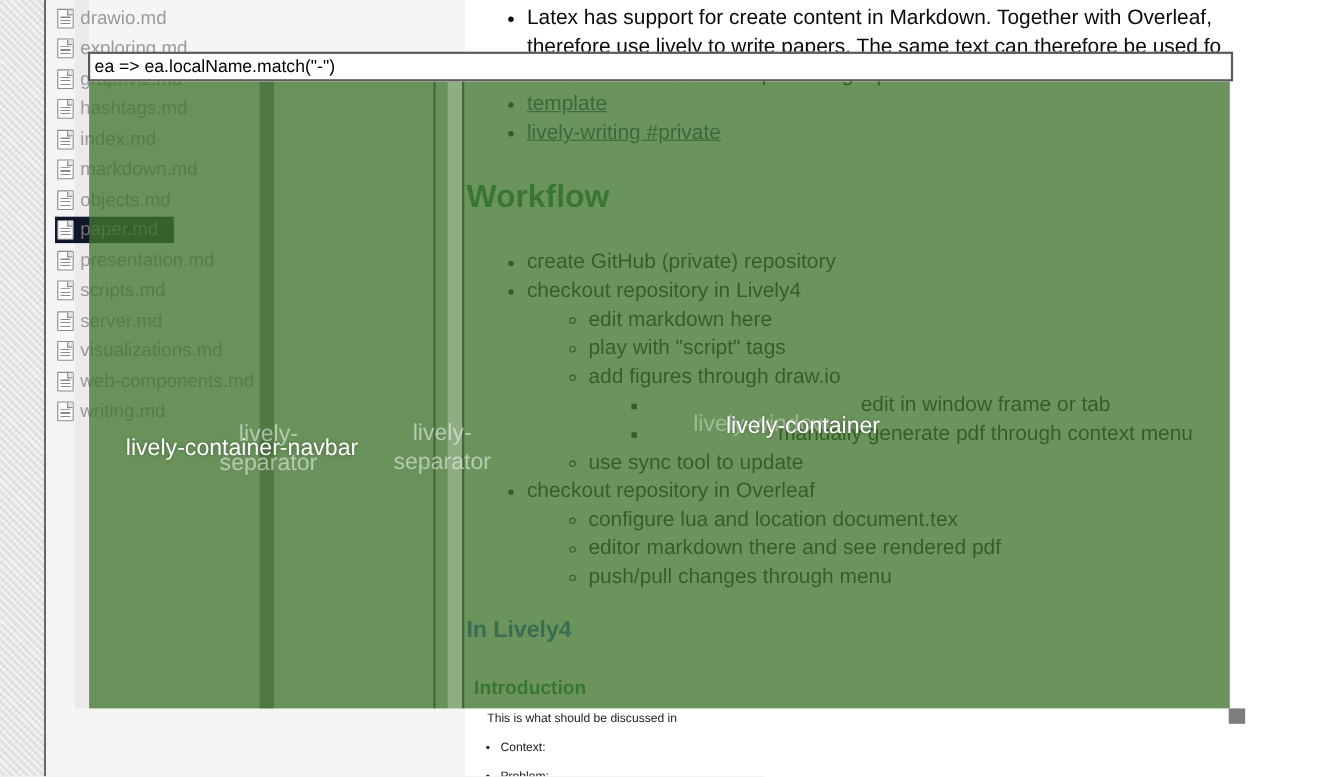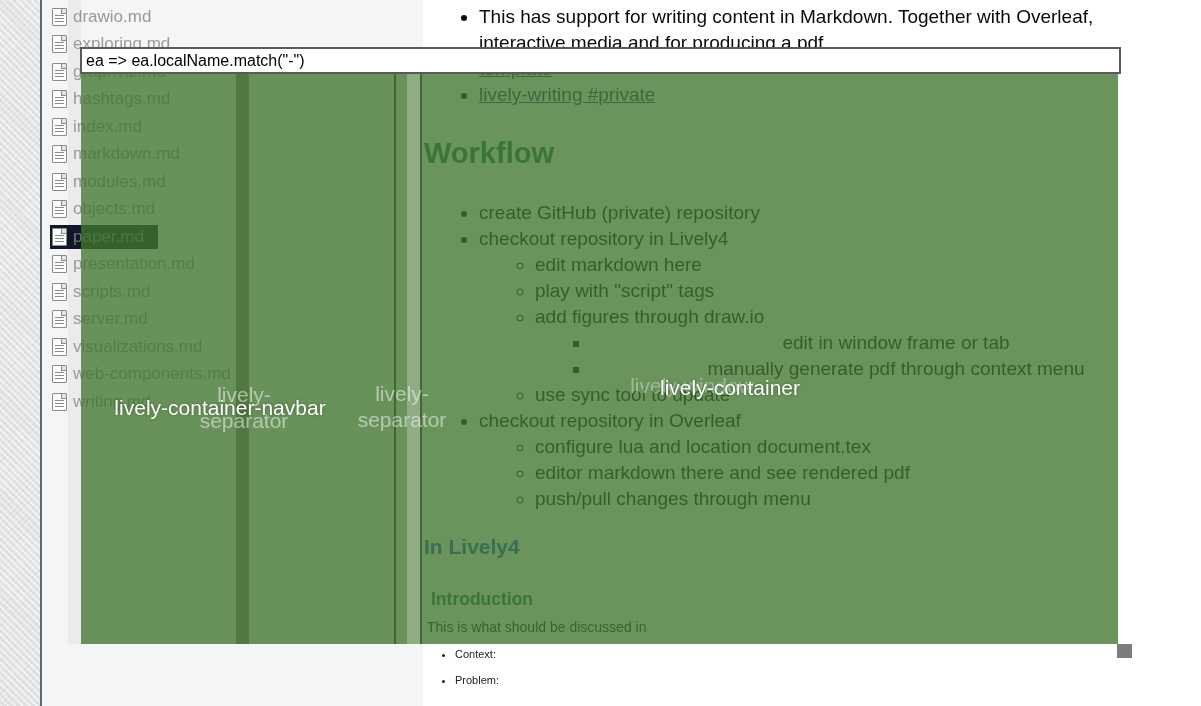--- a/index.html
+++ b/index.html
@@ -32,21 +32,21 @@
   .content ul{margin:0;padding-left:56px;line-height:26px;}
   .content ul.lv2{list-style:circle;}
   .content ul.lv3{list-style:square;text-align:center;}
   .toplist{margin-top:4px !important;}
   .clip{white-space:nowrap;}
   .content a{color:#17406f;text-decoration:underline;cursor:pointer;}
   .content h1{font-size:29px;line-height:34px;margin:28px 0 0 1px;color:#1e7145;font-weight:bold;}
   .wf{margin-top:30px !important;}
   .content h2{font-size:21px;line-height:25px;margin:22px 0 0 1px;color:#1d4ed8;font-weight:bold;}
   .content h3{font-size:17.5px;line-height:20px;margin:30px 0 0 8px;color:#1e7145;font-weight:bold;}
-  .small-p{font-size:14px;line-height:11px;margin:13px 0 0 4px;color:#222;}
+  .small-p{font-size:11px;line-height:11px;margin:13px 0 0 20px;color:#222;}
   .small-list{list-style:disc;margin:8px 0 0 8px !important;padding-left:24px !important;
     font-size:11px;line-height:11.3px;color:#222;}
 
   
   .expr-input{position:absolute;left:80px;top:47px;width:1041px;height:27px;box-sizing:border-box;
     border:2px solid #5a5a5a;background:#fff;color:#000;font-size:16px;
     font-family:"Liberation Sans",sans-serif;padding:1px 4px;z-index:60;outline:none;}
 
   
   .ov{position:absolute;top:74px;height:570px;z-index:30;}
@@ -110,26 +110,20 @@
         </li>
       <li>
           <span class="row-inner">
             <span class="ficon"></span>
             <span>markdown.md</span>
           </span>
         </li>
       <li>
           <span class="row-inner">
             <span class="ficon"></span>
-            <span>modules.md</span>
-          </span>
-        </li>
-      <li>
-          <span class="row-inner">
-            <span class="ficon"></span>
             <span>objects.md</span>
           </span>
         </li>
       <li class="selected">
           <span class="row-inner">
             <span class="ficon"></span>
             <span>paper.md</span>
           </span>
         </li>
       <li>
@@ -167,21 +161,22 @@
             <span class="ficon"></span>
             <span>writing.md</span>
           </span>
         </li>
     </ul>
   </div>
 
   <div class="content">
     <ul class="toplist">
       <li>
-        <div class="clip">This has support for writing content in Markdown. Together with Overleaf,</div>
+        <div class="clip">Latex has support for create content in Markdown. Together with Overleaf,</div>
+        <div class="clip">therefore use lively to write papers. The same text can therefore be used fo</div>
         <div class="clip">interactive media and for producing a pdf</div>
       </li>
       <li><a>template</a></li>
       <li><a>lively-writing #private</a></li>
     </ul>
 
     <h1>Workflow</h1>
 
     <ul class="wf">
       <li><span>create GitHub (private) repository</span></li>

